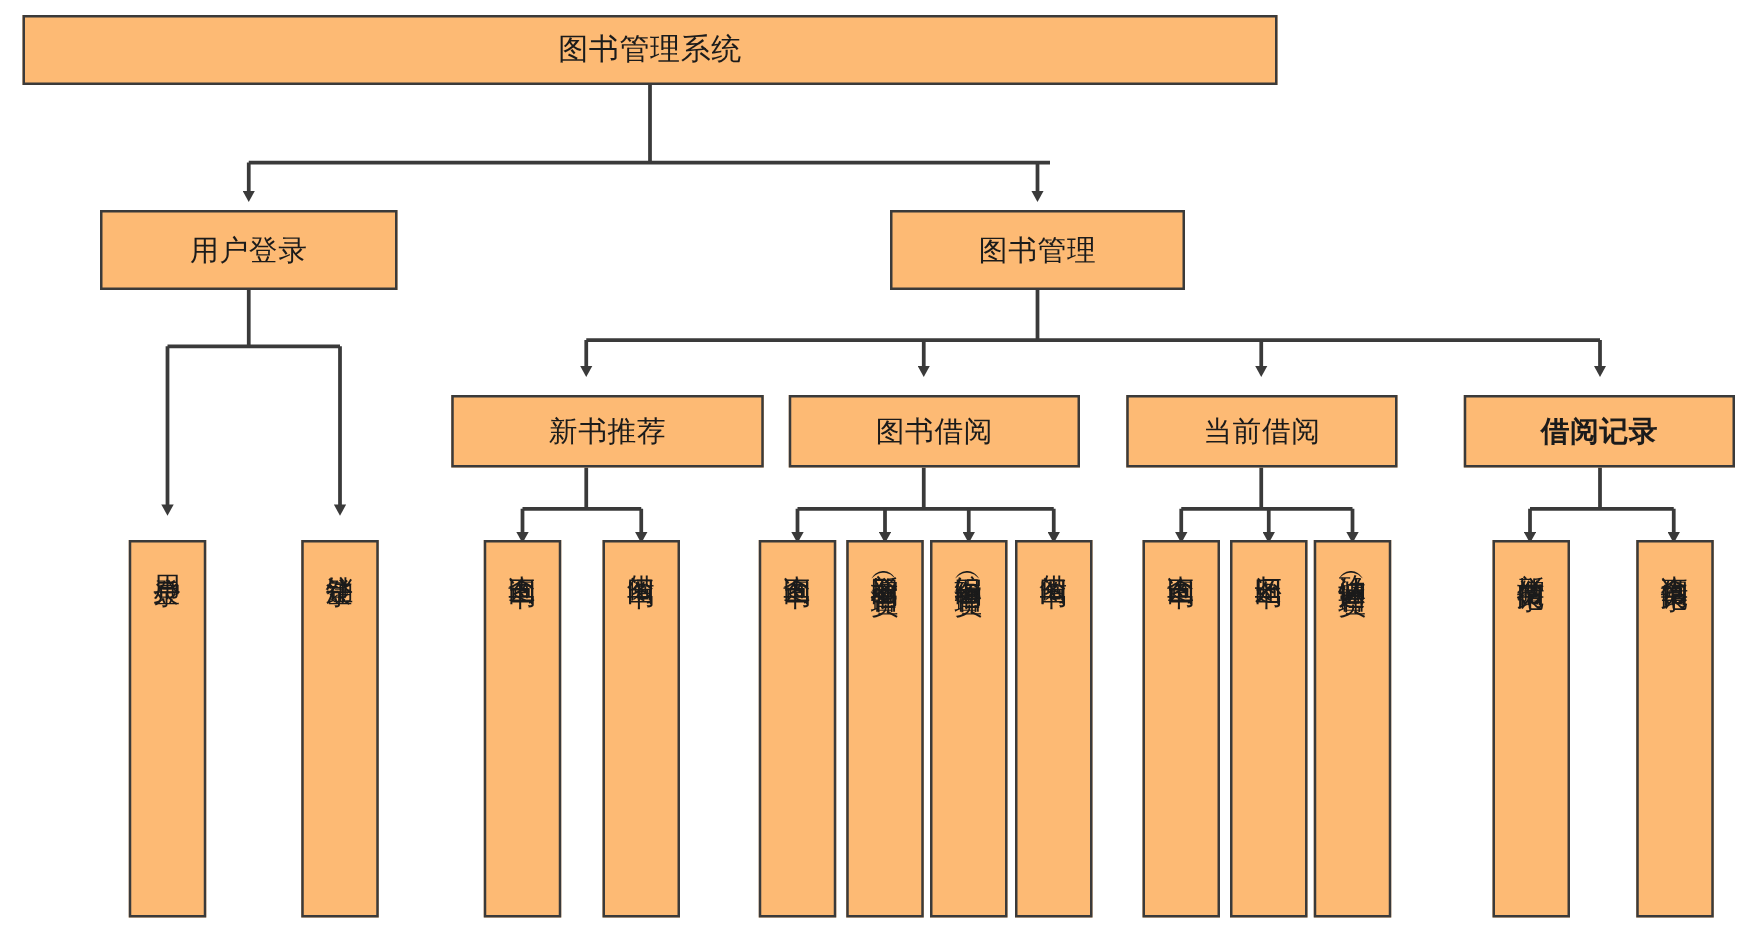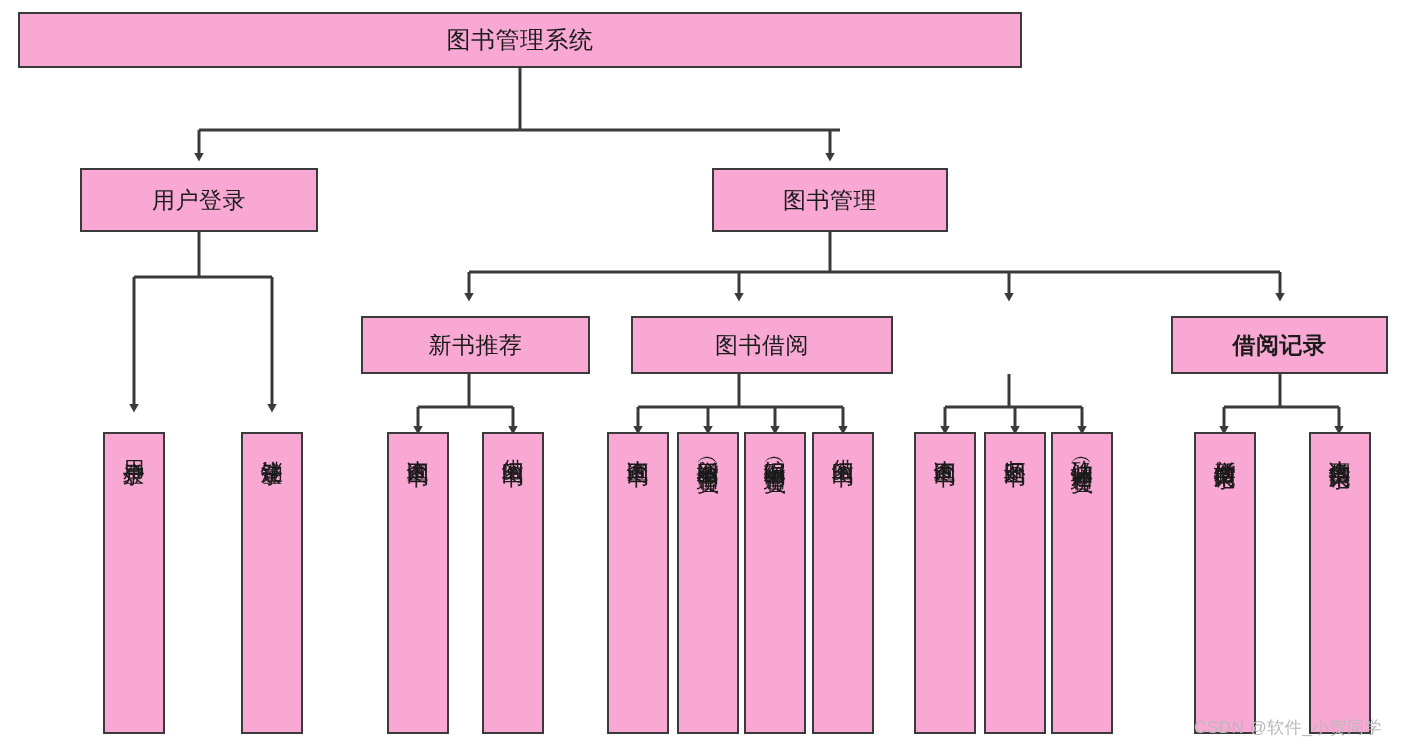--- a/index.html
+++ b/index.html
@@ -22,21 +22,21 @@
     left: 0;
     top: 0;
     width: 1405px;
     height: 747px;
     pointer-events: none;
   }
   .node {
     position: absolute;
     box-sizing: border-box;
     border: 2.5px solid #3a3a3a;
-    background: #f9a8d4;
+    background: #fdba74;
     display: flex;
     align-items: center;
     justify-content: center;
     color: #1b1b1b;
   }
   .node .label {
     display: block;
     text-align: center;
     line-height: 1.22;
     letter-spacing: 0.5px;
@@ -132,25 +132,28 @@
     <span class="label">图书管理系统</span>
   </div>
 
   <div class="node h" style="left:80px; top:168px; width:238px; height:64px;">
     <span class="label">用户登录</span>
   </div>
   <div class="node h" style="left:712px; top:168px; width:236px; height:64px;justify-content:center;">
     <span class="label">图书管理</span>
   </div>
 
-  <div class="node h" style="left:361px; top:316px; width:229px; height:58px;">
+  <div class="node h" style="left:361px; top:316px; width:250px; height:58px;">
     <span class="label">新书推荐</span>
   </div>
-  <div class="node h" style="left:631px; top:316px; width:262px; height:58px;">
+  <div class="node h" style="left:631px; top:316px; width:233px; height:58px;">
     <span class="label">图书借阅</span>
+  </div>
+  <div class="node h" style="left:901px; top:316px; width:217px; height:58px;">
+    <span class="label">当前借阅</span>
   </div>
   <div class="node h" style="left:1171px; top:316px; width:217px; height:58px;font-weight:bold;">
     <span class="label">借阅记录</span>
   </div>
 
   <div class="node v" style="left:103px; top:432px; width:62px; height:302px;">
     <span class="label">用户登录</span>
   </div>
   <div class="node v" style="left:241px; top:432px; width:62px; height:302px;">
     <span class="label">注销登录</span>
@@ -186,15 +189,14 @@
     <span class="label">确认归还（管理员）</span>
   </div>
 
   <div class="node v" style="left:1194px; top:432px; width:62px; height:302px;">
     <span class="label">新增借阅记录</span>
   </div>
   <div class="node v" style="left:1309px; top:432px; width:62px; height:302px;">
     <span class="label">查询借阅记录</span>
   </div>
 
-  <div class="watermark" style="left:1194px; top:716px;">CSDN @软件_小贺同学</div>
 
 </div>
 
 </body></html>

